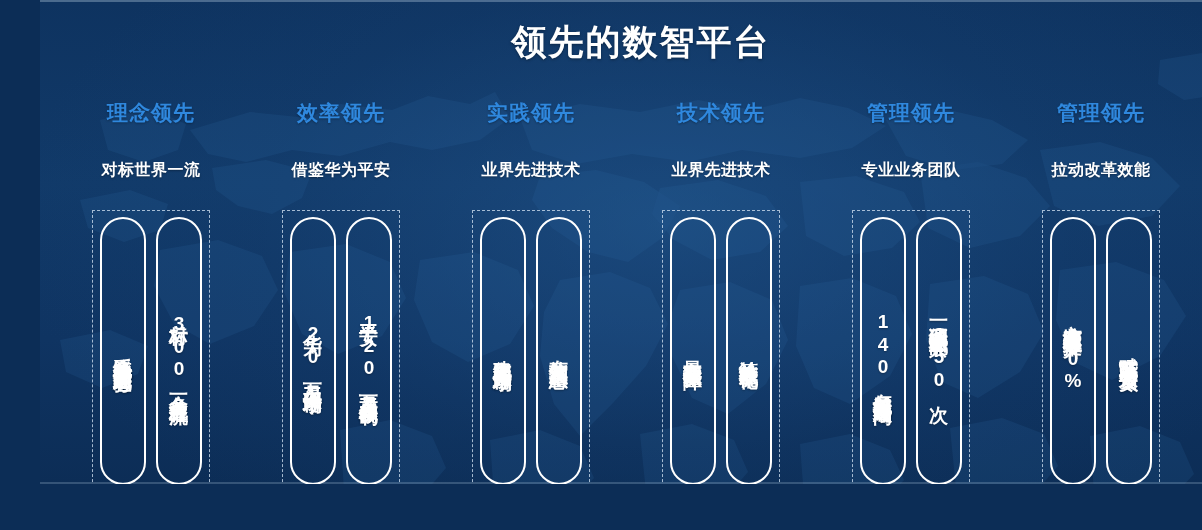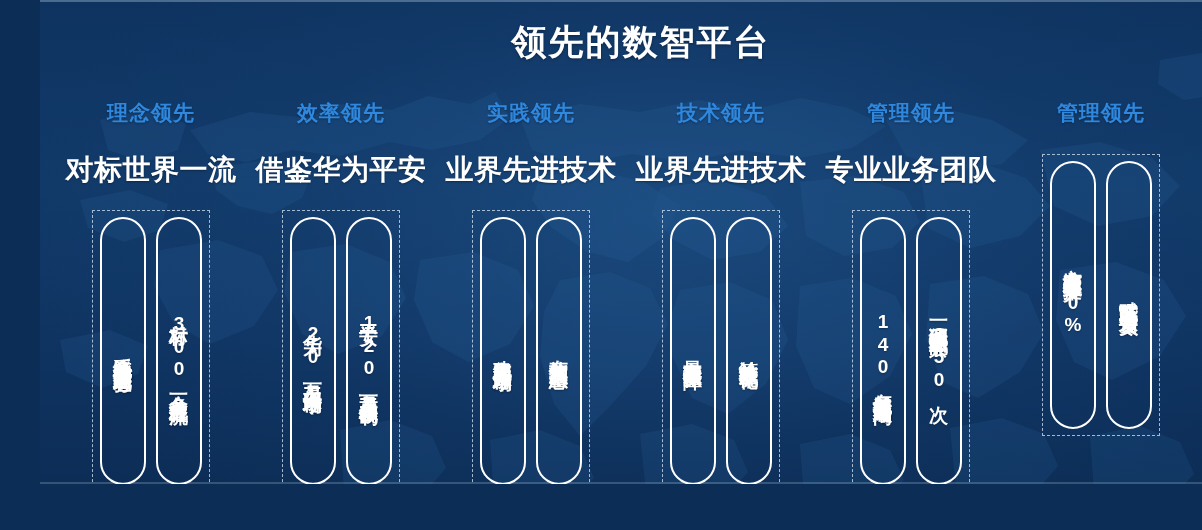--- a/index.html
+++ b/index.html
@@ -73,21 +73,21 @@
     font-size: 21px;
     font-weight: bold;
     letter-spacing: 1px;
     line-height: 26px;
     text-shadow: 0 1px 2px rgba(0,0,0,0.30);
     white-space: nowrap;
   }
   .col-subheading {
     margin-top: 32px;
     color: #ffffff;
-    font-size: 28px;
+    font-size: 16px;
     font-weight: bold;
     letter-spacing: 0.5px;
     line-height: 24px;
     text-shadow: 0 1px 2px rgba(0,0,0,0.35);
     white-space: nowrap;
   }
   .pill-group {
     margin-top: 28px;
     border: 1px dashed rgba(215,230,245,0.75);
     padding: 6px 7px 6px 7px;
@@ -224,20 +224,21 @@
             <span class="pill-text">140名领域深耕高端顾问</span>
           </div>
         <div class="pill">
             <span class="pill-text">一线调研培训赋能共350次</span>
           </div>
       </div>
     </div>
 
     <div class="column">
       <div class="col-heading">管理领先</div>
+      <div class="col-subheading">拉动改革效能</div>
       <div class="pill-group">
         <div class="pill">
             <span class="pill-text">六定监管管理效率提升60%</span>
           </div>
         <div class="pill">
             <span class="pill-text">赋能五万两千名人资专员</span>
           </div>
       </div>
     </div>
 

